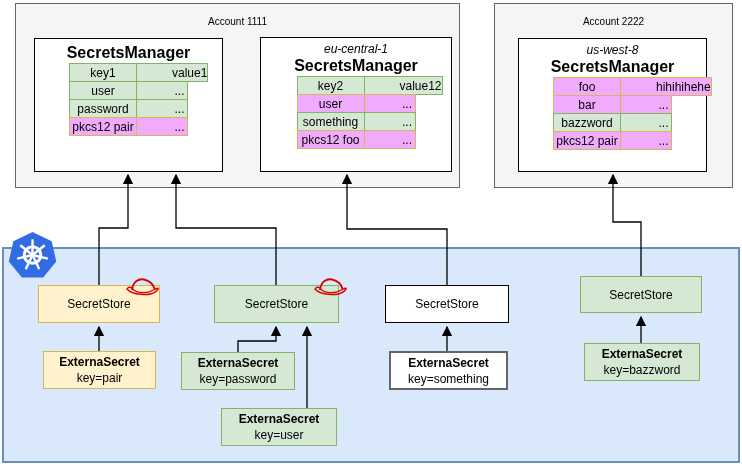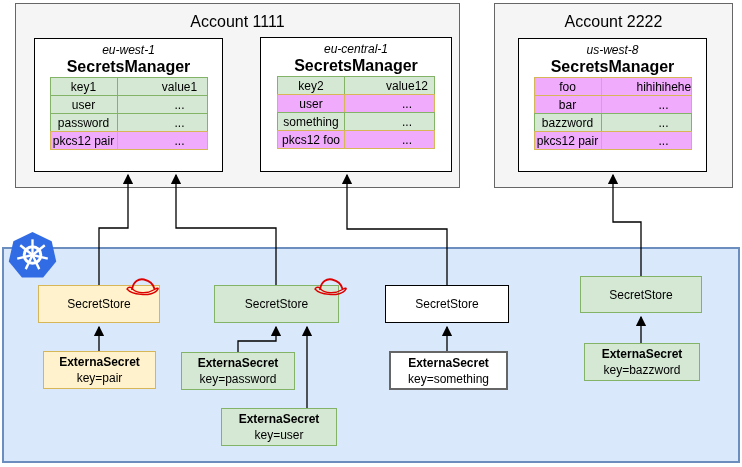--- a/index.html
+++ b/index.html
@@ -11,36 +11,36 @@
 
   
   .account {
     background:#f5f5f5;
     border:1px solid #666;
     z-index:1;
   }
   .account-title {
     text-align:center;
     padding-top:11px;
-    font-size:16px;
+    font-size:10px;
     line-height:14px;
   }
 
   
   .region {
     background:#fff;
     border:1px solid #000;
     padding-top:4px;
     z-index:2;
   }
   .region-name { text-align:center; font-style:italic; font-size:12px; line-height:14px; }
   .region-service { text-align:center; font-weight:bold; font-size:16px; line-height:14px; margin-top:3px; }
 
   
-  .secrets-table { width:158px; margin:3px auto 8px auto;border-radius:17px; }
+  .secrets-table { width:119px; margin:3px auto 8px auto;border-radius:17px; }
   .srow { display:flex; height:19px; margin-top:-1px; }
   .srow:first-child { margin-top:0; }
   .scell {
     border:1px solid #82b366;
     display:flex; align-items:center; justify-content:center;
     font-size:12px; height:19px;
   }
   .scell.k { flex:0 0 68px; }
   .scell.v { flex:1 1 auto; margin-left:-1px;padding-left:35px; }
   .tone-green  .scell { background:#d5e8d4; border-color:#82b366; }
@@ -76,21 +76,20 @@
 
   <div class="abs account" style="left:15px;top:3px;width:445px;height:185px;">
     <div class="account-title">Account 1111</div>
   </div>
 
   <div class="abs account" style="left:494px;top:3px;width:239px;height:185px;">
     <div class="account-title">Account 2222</div>
   </div>
 
   <div class="abs region" style="left:34px;top:38px;width:189px;height:134px;">
-    <div class="region-name">eu-west-1</div>
     <div class="region-service">SecretsManager</div>
     <div class="secrets-table">
       <div class="srow tone-green">
         <div class="scell k">key1</div>
         <div class="scell v">value1</div>
       </div>
       <div class="srow tone-green">
         <div class="scell k">user</div>
         <div class="scell v">...</div>
       </div>

